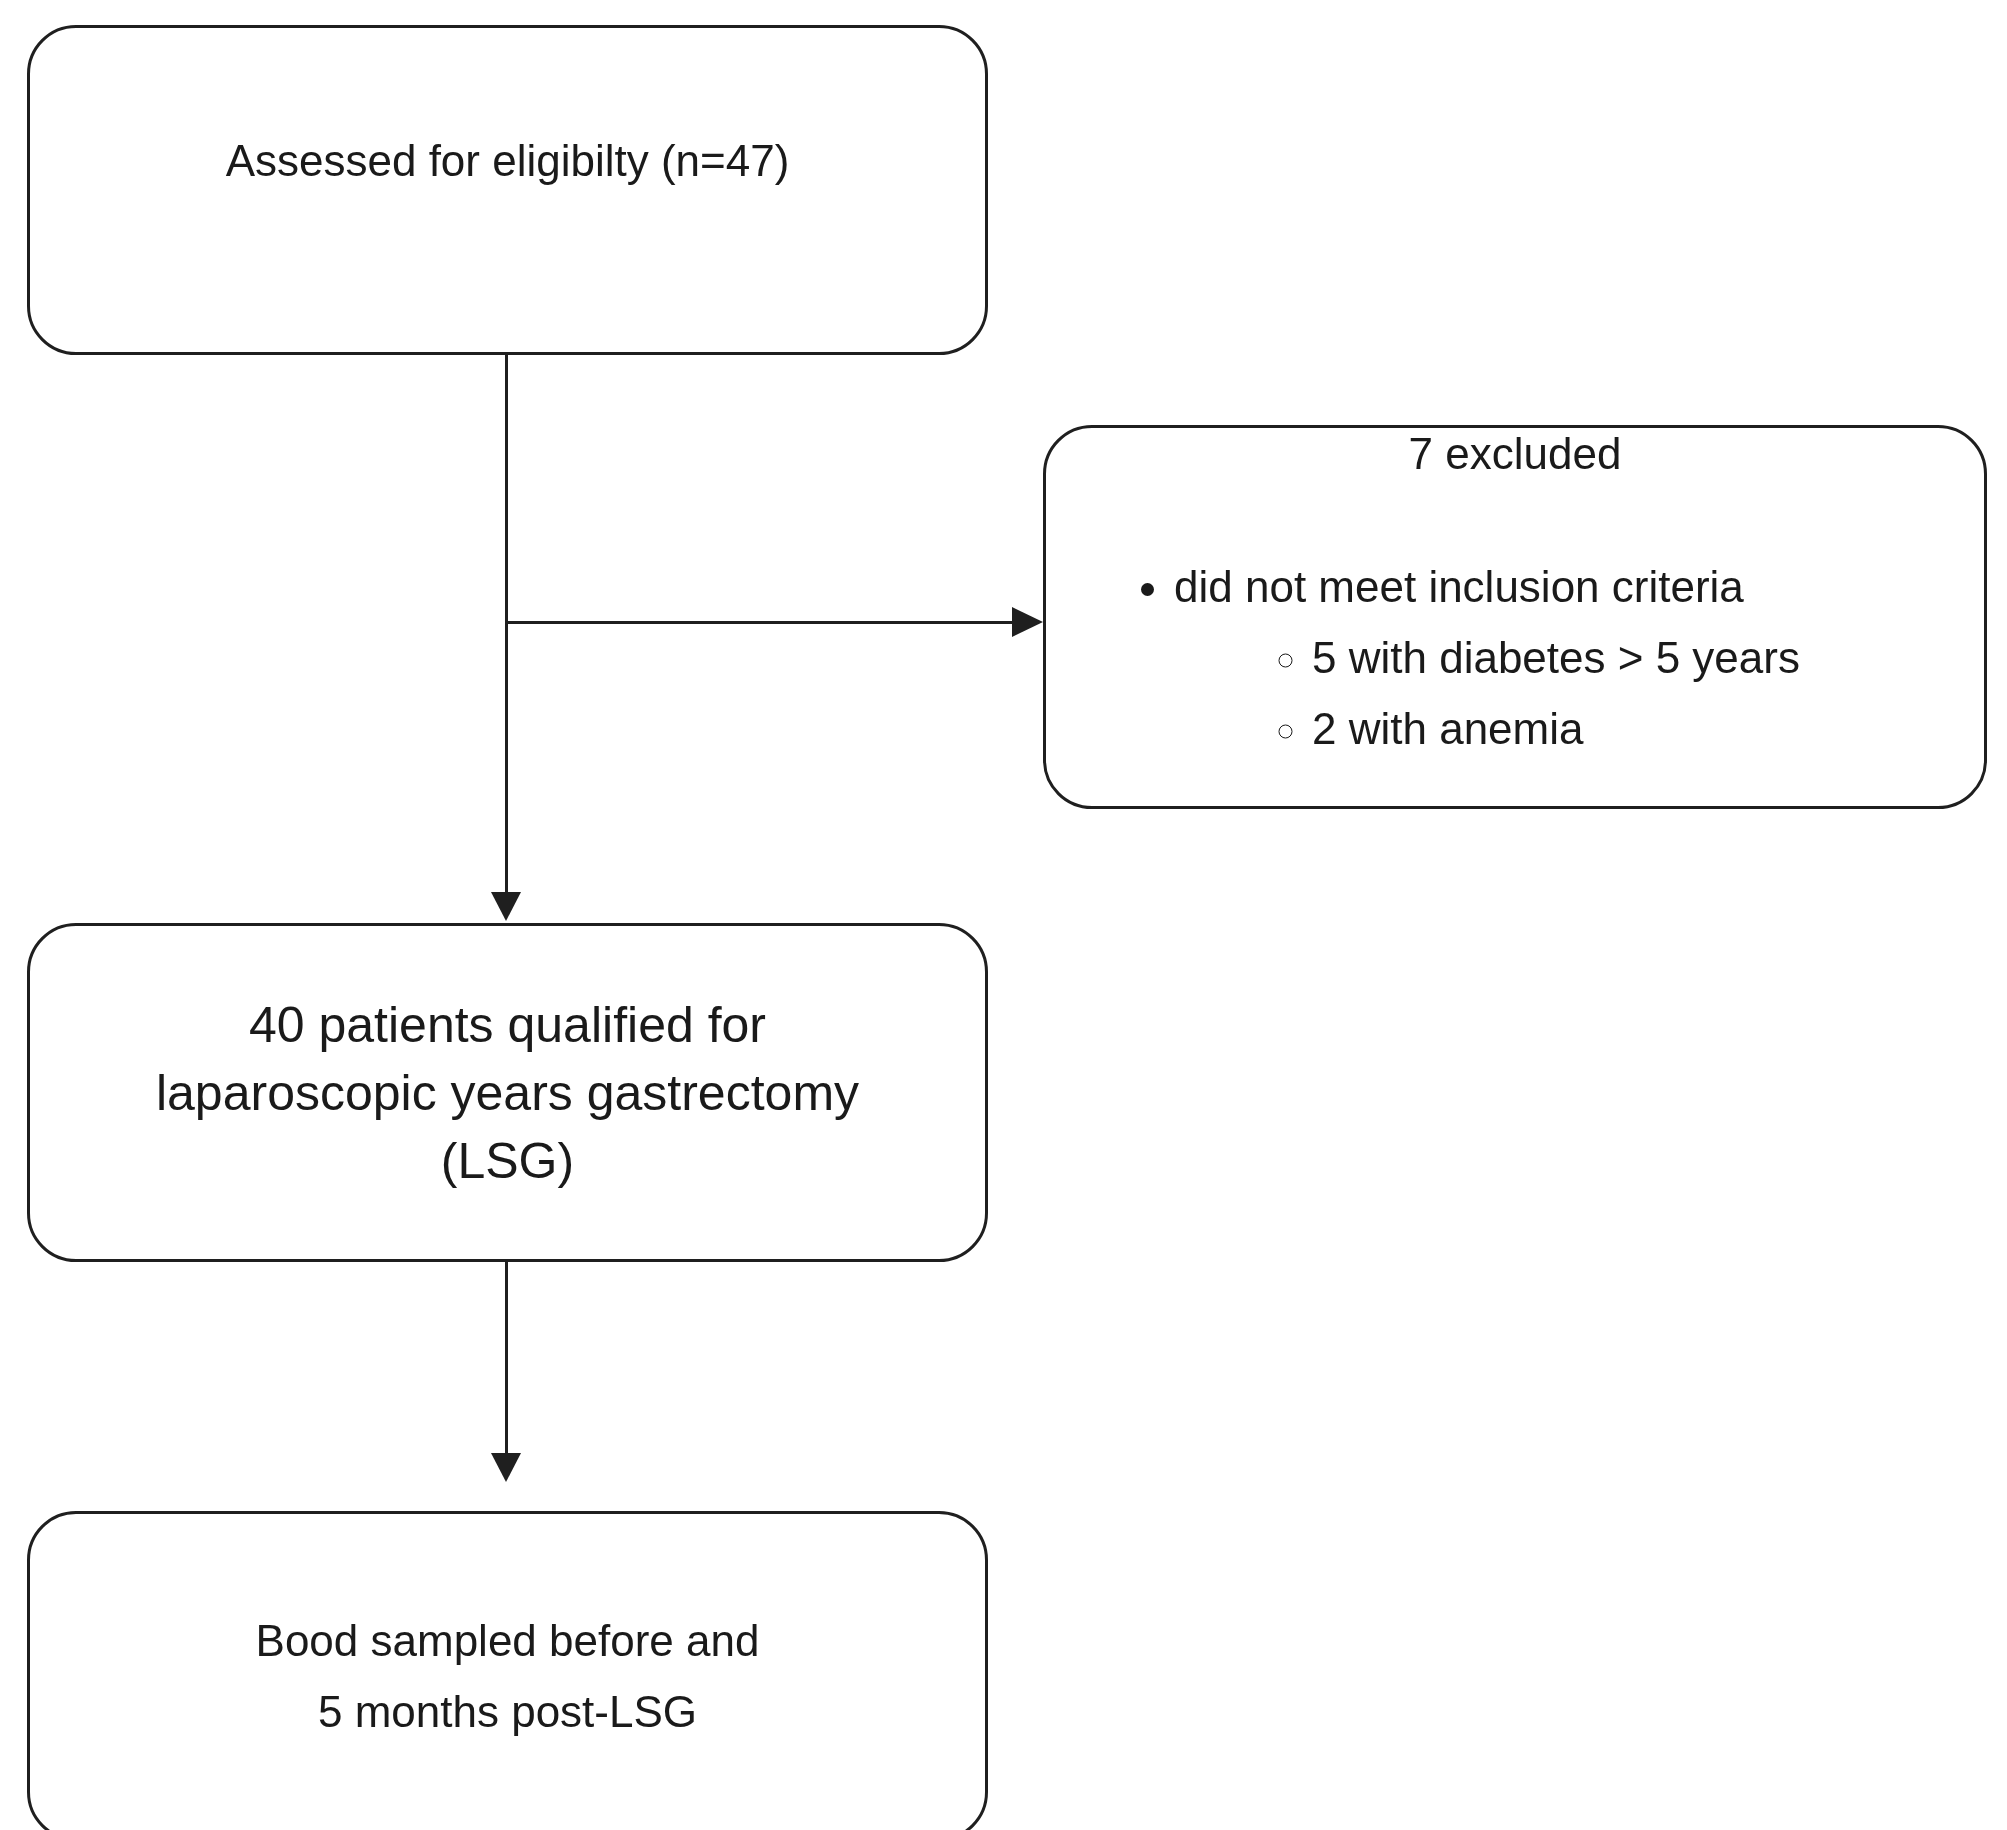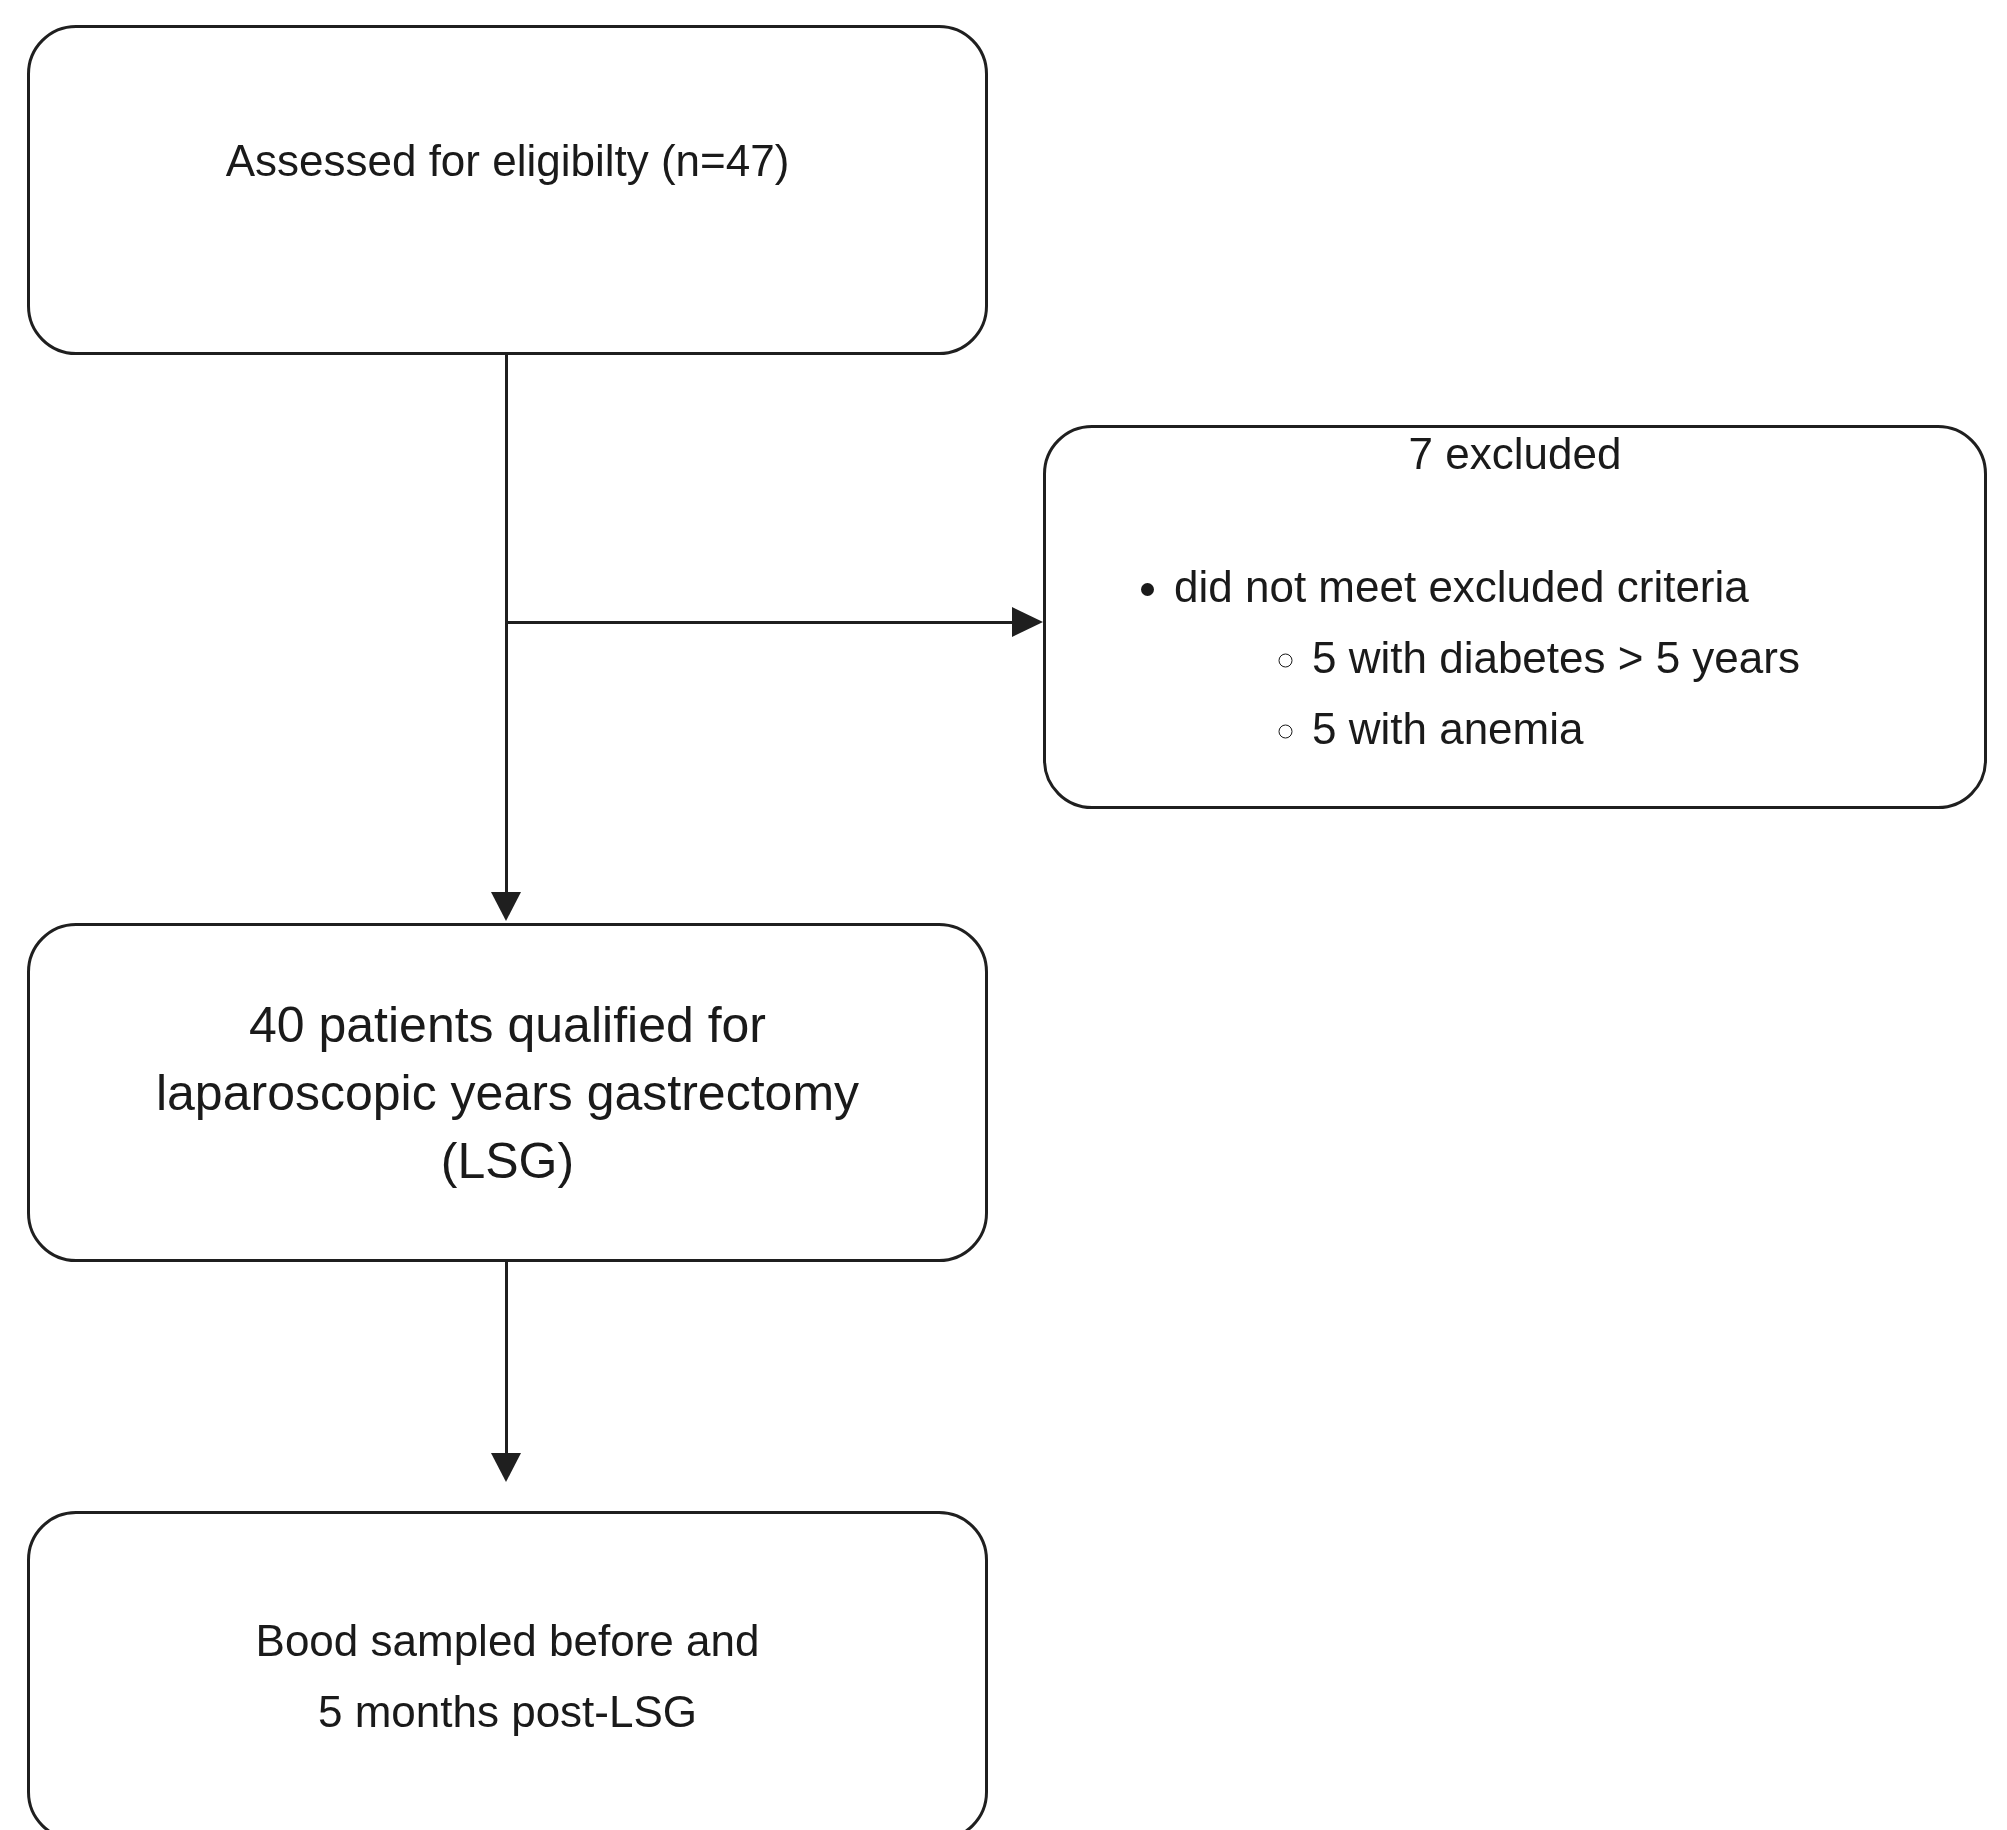--- a/index.html
+++ b/index.html
@@ -114,29 +114,29 @@
   <div class="line v-line-1"></div>
   <div class="arrowhead arrow-down-1"></div>
 
   <div class="line h-line-1"></div>
   <div class="arrowhead arrow-right-1"></div>
 
   <div class="box box-excluded">
     <div class="excluded-title">7 excluded</div>
     <ul class="excluded-list-l1">
       <li>
-        <span>did not meet excluded criteria</span>
+        <span>did not meet inclusion criteria</span>
       </li>
     </ul>
     <ul class="excluded-list-l2">
       <li>
         <span>5 with diabetes &gt; 5 years</span>
       </li>
       <li>
-        <span>5 with anemia</span>
+        <span>2 with anemia</span>
       </li>
     </ul>
   </div>
 
   <div class="box box-qualified flex-center">
     <div>40 patients qualified for</div>
     <div>laparoscopic years gastrectomy</div>
     <div>(LSG)</div>
   </div>
 

